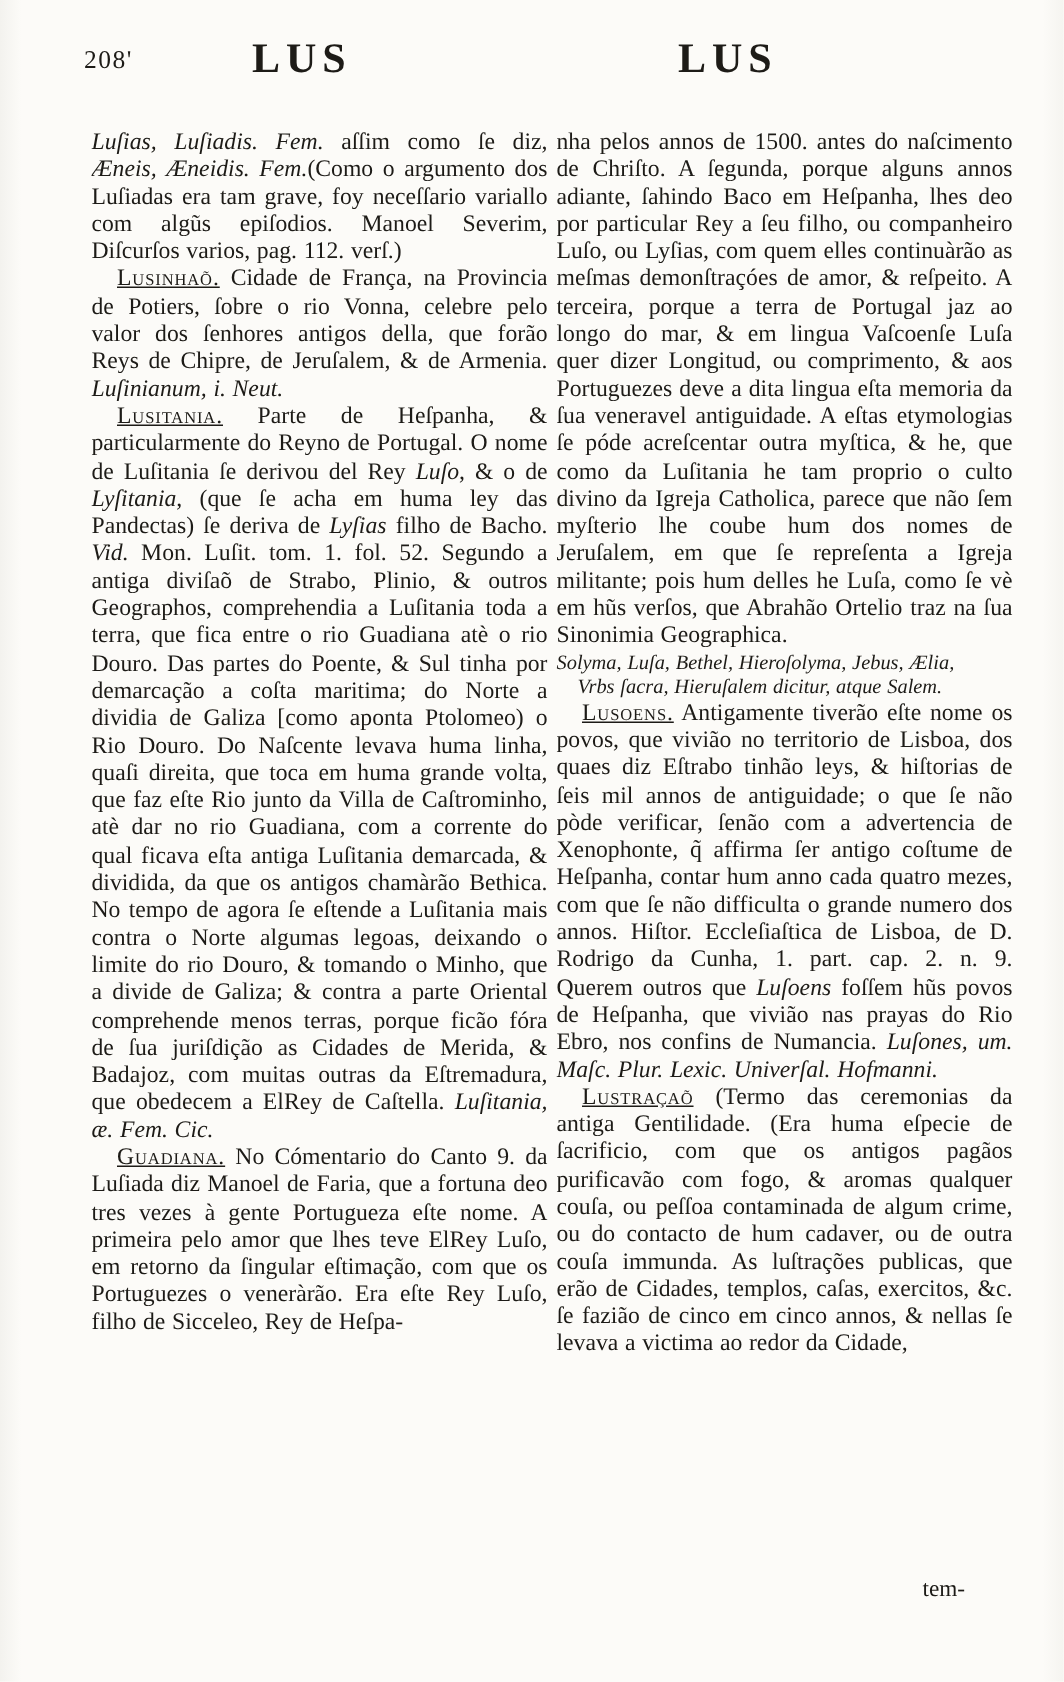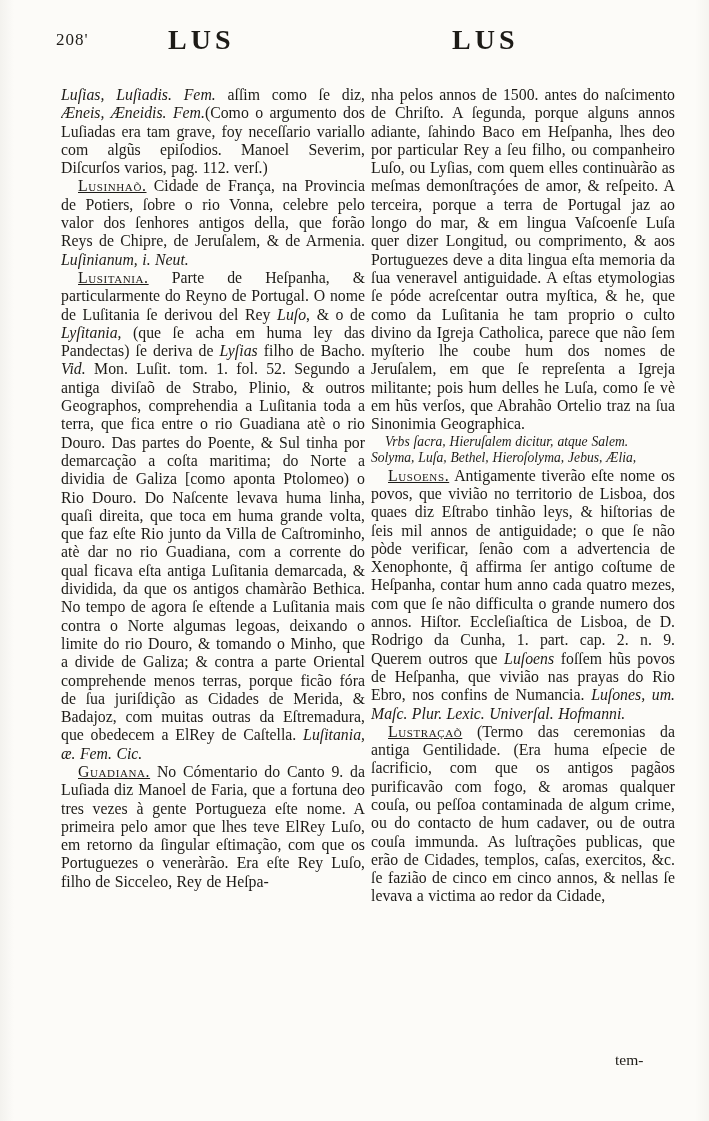--- a/index.html
+++ b/index.html
@@ -59,22 +59,22 @@
   <div class="columns">
     <div class="col">
         <p><span class="seg-italic">Luſias, Luſiadis. Fem.</span><span class="seg-roman"> aſſim como ſe diz, </span><span class="seg-italic">Æneis, Æneidis. Fem.</span><span class="seg-roman">(Como o argumento dos Luſiadas era tam grave, foy neceſſario variallo com algũs epiſodios. Manoel Severim, Diſcurſos varios, pag. 112. verſ.)</span></p>
         <p class="indent"><span class="seg-smallcaps">Lusinhaõ.</span><span class="seg-roman"> Cidade de França, na Provincia de Potiers, ſobre o rio Vonna, celebre pelo valor dos ſenhores antigos della, que forão Reys de Chipre, de Jeruſalem, &amp; de Armenia. </span><span class="seg-italic">Luſinianum, i. Neut.</span></p>
         <p class="indent"><span class="seg-smallcaps">Lusitania.</span><span class="seg-roman"> Parte de Heſpanha, &amp; particularmente do Reyno de Portugal. O nome de Luſitania ſe derivou del Rey </span><span class="seg-italic">Luſo</span><span class="seg-roman">, &amp; o de </span><span class="seg-italic">Lyſitania</span><span class="seg-roman">, (que ſe acha em huma ley das Pandectas) ſe deriva de </span><span class="seg-italic">Lyſias</span><span class="seg-roman"> filho de Bacho. </span><span class="seg-italic">Vid.</span><span class="seg-roman"> Mon. Luſit. tom. 1. fol. 52. Segundo a antiga diviſaõ de Strabo, Plinio, &amp; outros Geographos, comprehendia a Luſitania toda a terra, que fica entre o rio Guadiana atè o rio Douro. Das partes do Poente, &amp; Sul tinha por demarcação a coſta maritima; do Norte a dividia de Galiza [como aponta Ptolomeo) o Rio Douro. Do Naſcente levava huma linha, quaſi direita, que toca em huma grande volta, que faz eſte Rio junto da Villa de Caſtrominho, atè dar no rio Guadiana, com a corrente do qual ficava eſta antiga Luſitania demarcada, &amp; dividida, da que os antigos chamàrão Bethica. No tempo de agora ſe eſtende a Luſitania mais contra o Norte algumas legoas, deixando o limite do rio Douro, &amp; tomando o Minho, que a divide de Galiza; &amp; contra a parte Oriental comprehende menos terras, porque ficão fóra de ſua juriſdição as Cidades de Merida, &amp; Badajoz, com muitas outras da Eſtremadura, que obedecem a ElRey de Caſtella. </span><span class="seg-italic">Luſitania, æ. Fem. Cic.</span></p>
         <p class="indent"><span class="seg-smallcaps">Guadiana.</span><span class="seg-roman"> No Cómentario do Canto 9. da Luſiada diz Manoel de Faria, que a fortuna deo tres vezes à gente Portugueza eſte nome. A primeira pelo amor que lhes teve ElRey Luſo, em retorno da ſingular eſtimação, com que os Portuguezes o veneràrão. Era eſte Rey Luſo, filho de Sicceleo, Rey de Heſpa-</span></p>
       </div>
     <div class="col">
         <p><span class="seg-roman">nha pelos annos de 1500. antes do naſcimento de Chriſto. A ſegunda, porque alguns annos adiante, ſahindo Baco em Heſpanha, lhes deo por particular Rey a ſeu filho, ou companheiro Luſo, ou Lyſias, com quem elles continuàrão as meſmas demonſtraçóes de amor, &amp; reſpeito. A terceira, porque a terra de Portugal jaz ao longo do mar, &amp; em lingua Vaſcoenſe Luſa quer dizer Longitud, ou comprimento, &amp; aos Portuguezes deve a dita lingua eſta memoria da ſua veneravel antiguidade. A eſtas etymologias ſe póde acreſcentar outra myſtica, &amp; he, que como da Luſitania he tam proprio o culto divino da Igreja Catholica, parece que não ſem myſterio lhe coube hum dos nomes de Jeruſalem, em que ſe repreſenta a Igreja militante; pois hum delles he Luſa, como ſe vè em hũs verſos, que Abrahão Ortelio traz na ſua Sinonimia Geographica.</span></p>
         <p class="verse">
+          <span class="verse-line">Solyma, Luſa, Bethel, Hieroſolyma, Jebus, Ælia,</span>
           <span class="verse-line verse-cont">Vrbs ſacra, Hieruſalem dicitur, atque Salem.</span>
-          <span class="verse-line">Solyma, Luſa, Bethel, Hieroſolyma, Jebus, Ælia,</span>
         </p>
         <p class="indent"><span class="seg-smallcaps">Lusoens.</span><span class="seg-roman"> Antigamente tiverão eſte nome os povos, que vivião no territorio de Lisboa, dos quaes diz Eſtrabo tinhão leys, &amp; hiſtorias de ſeis mil annos de antiguidade; o que ſe não pòde verificar, ſenão com a advertencia de Xenophonte, q̃ affirma ſer antigo coſtume de Heſpanha, contar hum anno cada quatro mezes, com que ſe não difficulta o grande numero dos annos. Hiſtor. Eccleſiaſtica de Lisboa, de D. Rodrigo da Cunha, 1. part. cap. 2. n. 9. Querem outros que </span><span class="seg-italic">Luſoens</span><span class="seg-roman"> foſſem hũs povos de Heſpanha, que vivião nas prayas do Rio Ebro, nos confins de Numancia. </span><span class="seg-italic">Luſones, um. Maſc. Plur. Lexic. Univerſal. Hofmanni.</span></p>
         <p class="indent"><span class="seg-smallcaps">Lustraçaõ</span><span class="seg-roman"> (Termo das ceremonias da antiga Gentilidade. (Era huma eſpecie de ſacrificio, com que os antigos pagãos purificavão com fogo, &amp; aromas qualquer couſa, ou peſſoa contaminada de algum crime, ou do contacto de hum cadaver, ou de outra couſa immunda. As luſtrações publicas, que erão de Cidades, templos, caſas, exercitos, &amp;c. ſe fazião de cinco em cinco annos, &amp; nellas ſe levava a victima ao redor da Cidade,</span></p>
       </div>
   </div>
 
   <div class="catchword">tem-</div>
 
 </div>
 

